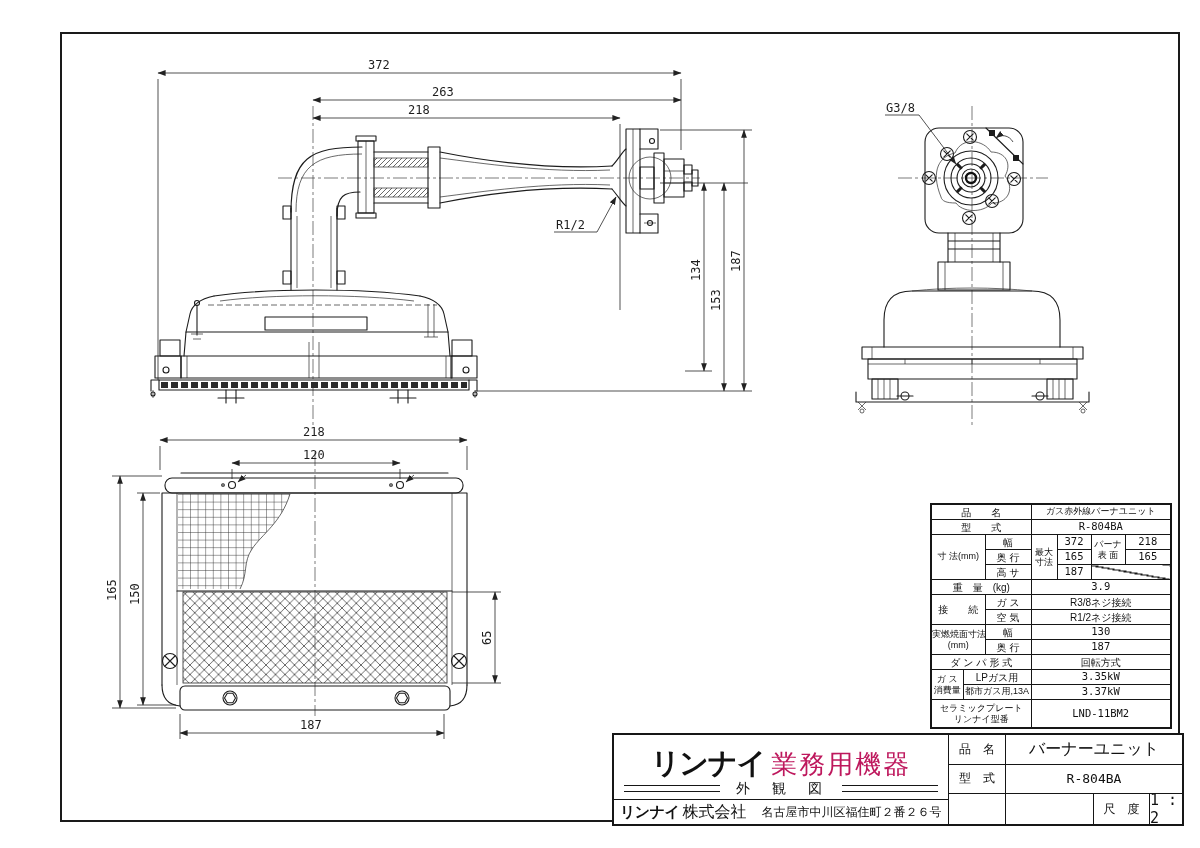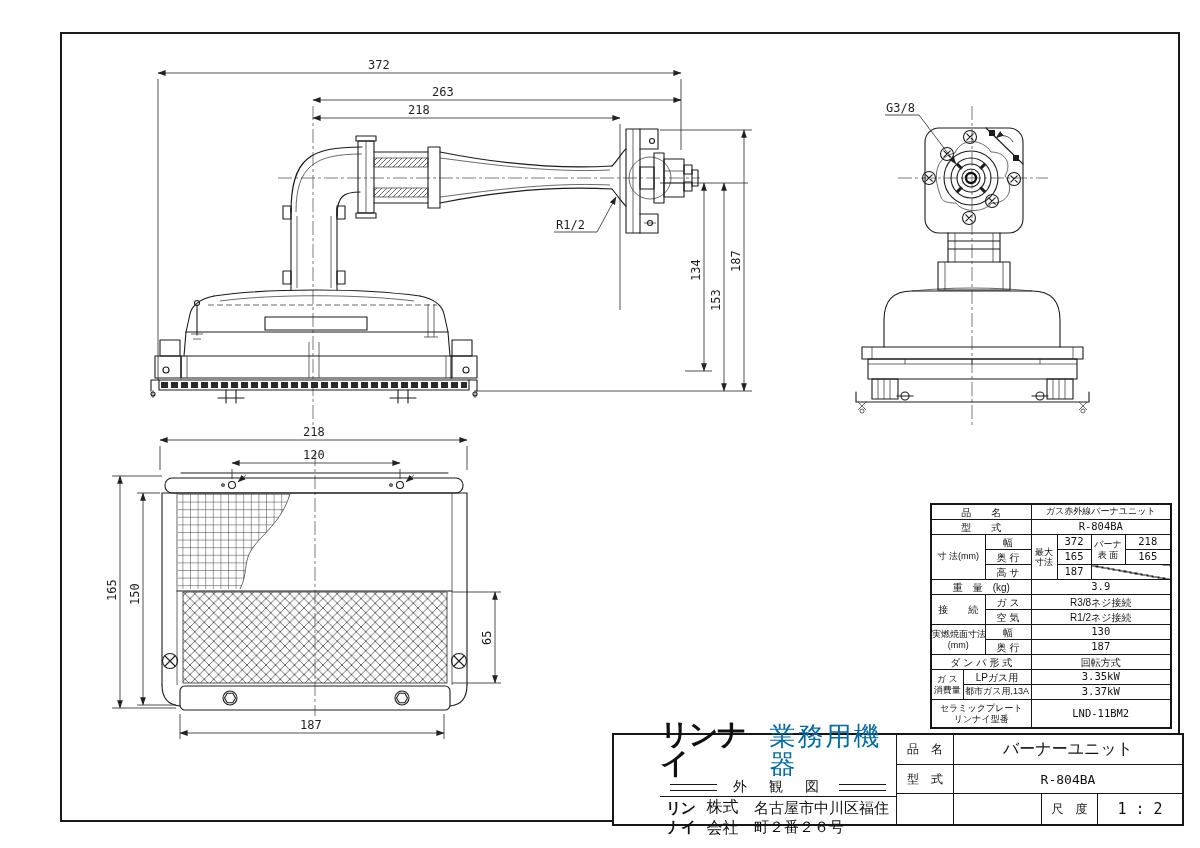--- a/index.html
+++ b/index.html
@@ -21,31 +21,31 @@
                 padding:0;height:14px;overflow:hidden;white-space:nowrap;}
   table.spec{border:2px solid #161616;}
   table.spec tr.tall td{height:27px;}
   table.spec .two-line span{display:block;line-height:1.15;}
   table.spec .sm{font-size:9px;margin-left:26px;}
   table.spec .mono{font-family:"DejaVu Sans Mono",monospace;font-size:10.5px;}
   table.spec td.diag{background:linear-gradient(to right top,transparent 47.5%,#161616 47.5%,#161616 52.5%,transparent 52.5%);}
   
   .tblock{position:absolute;left:612px;top:733px;width:572px;height:93px;box-sizing:border-box;
           border:2px solid #161616;display:flex;background:#fff;}
-  .tb-left{width:283px;border-right:1.5px solid #161616;display:flex;flex-direction:column;box-sizing:border-box;padding-left:46px;}
+  .tb-left{width:335px;border-right:1.5px solid #161616;display:flex;flex-direction:column;box-sizing:border-box;}
   .tb-logo-row{height:40px;display:flex;align-items:flex-end;justify-content:center;gap:6px;padding-top:3px;}
   .brand{font-weight:900;font-size:29px;letter-spacing:-1px;line-height:1;}
-  .brand-suffix{font-size:26px;font-weight:400;letter-spacing:2px;line-height:1.05;color:#0369a1;}
+  .brand-suffix{font-size:26px;font-weight:400;letter-spacing:2px;line-height:1.05;color:#be185d;}
   .tb-type-row{height:21px;display:flex;align-items:center;gap:16px;padding:0 10px;}
   .dline{flex:1;height:5px;border-top:1.5px solid #161616;border-bottom:1.5px solid #161616;}
   .dtype{font-size:14px;letter-spacing:4px;}
   .tb-company-row{flex:1;border-top:1.5px solid #161616;display:flex;align-items:center;padding-left:6px;gap:3px;}
   .cbrand{font-weight:900;font-size:15px;letter-spacing:-.5px;}
   .csuffix{font-size:16px;}
-  .addr{font-size:15px;margin-left:4px;}
+  .addr{font-size:12px;margin-left:12px;}
   .tb-right{flex:1;display:flex;flex-direction:column;}
   .tb-row{height:30px;display:flex;border-bottom:1.5px solid #161616;box-sizing:border-box;}
   .tb-row:last-child{border-bottom:none;}
   .tb-label{width:57px;border-right:1.5px solid #161616;display:flex;align-items:center;
             justify-content:center;font-size:12px;box-sizing:border-box;}
   .tb-value{flex:1;display:flex;align-items:center;justify-content:center;font-size:16px;}
   .tb-value.mono{font-family:"DejaVu Sans Mono",monospace;font-size:13px;}
   .tb-bottom .c1{width:57px;border-right:1.5px solid #161616;box-sizing:border-box;}
   .tb-bottom .c2{width:88px;border-right:1.5px solid #161616;box-sizing:border-box;}
   .tb-bottom .c3{width:56px;border-right:1.5px solid #161616;display:flex;align-items:center;

